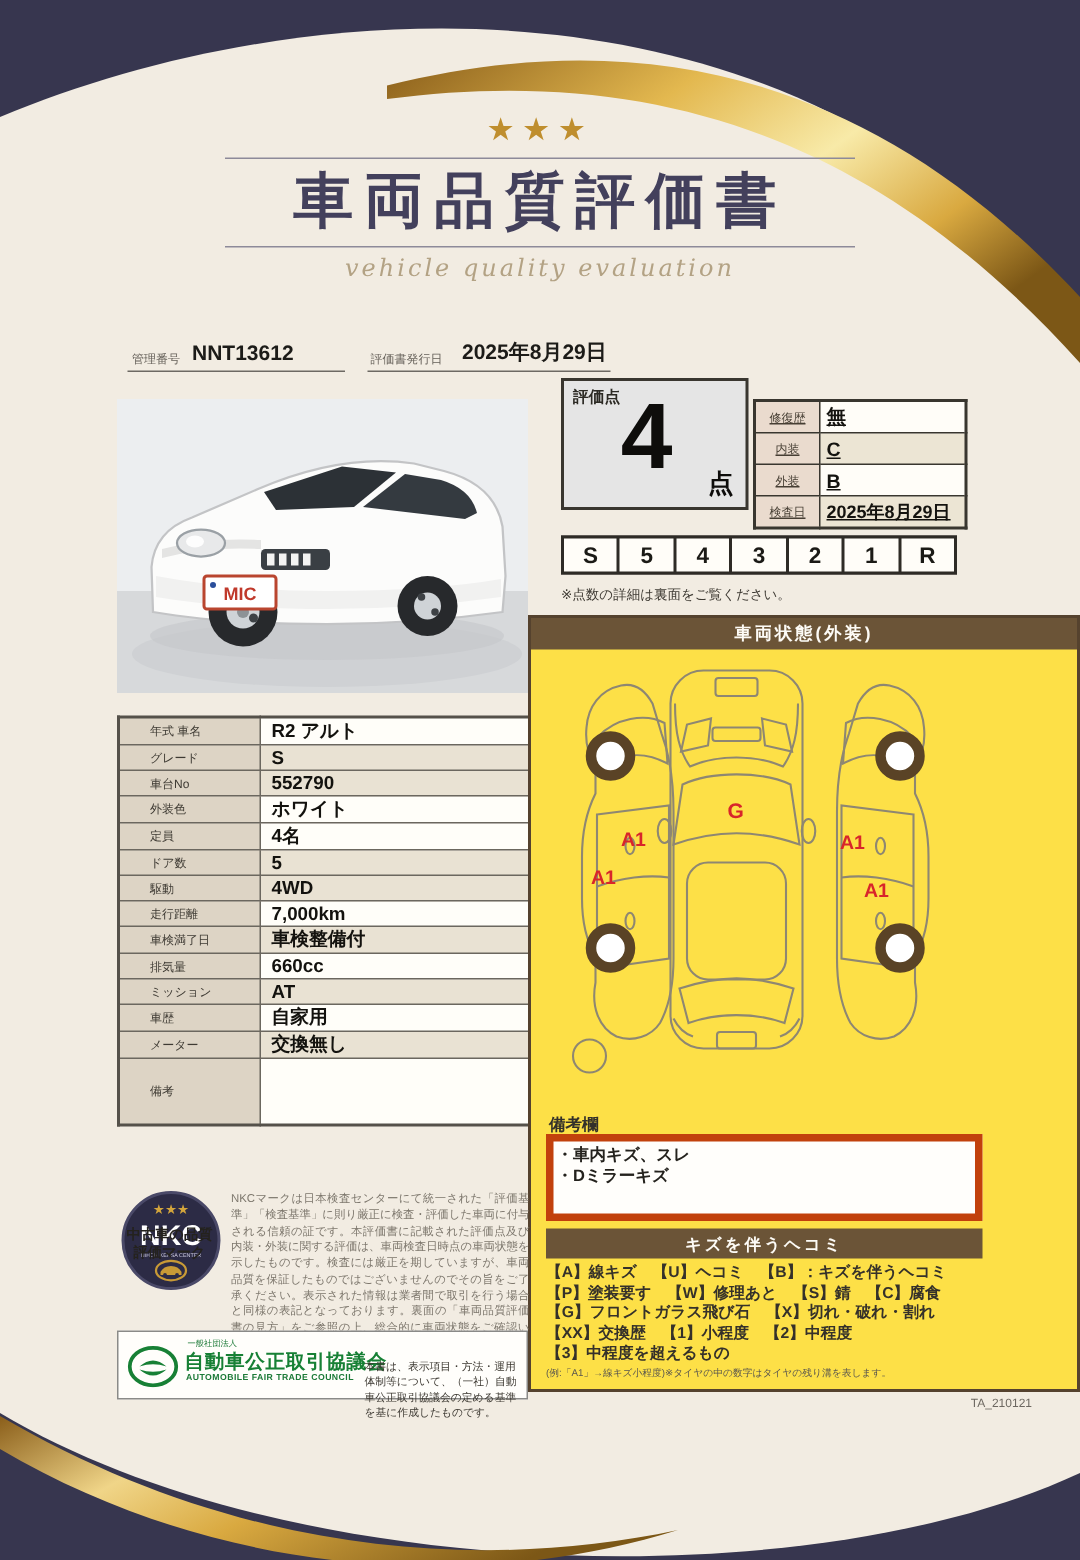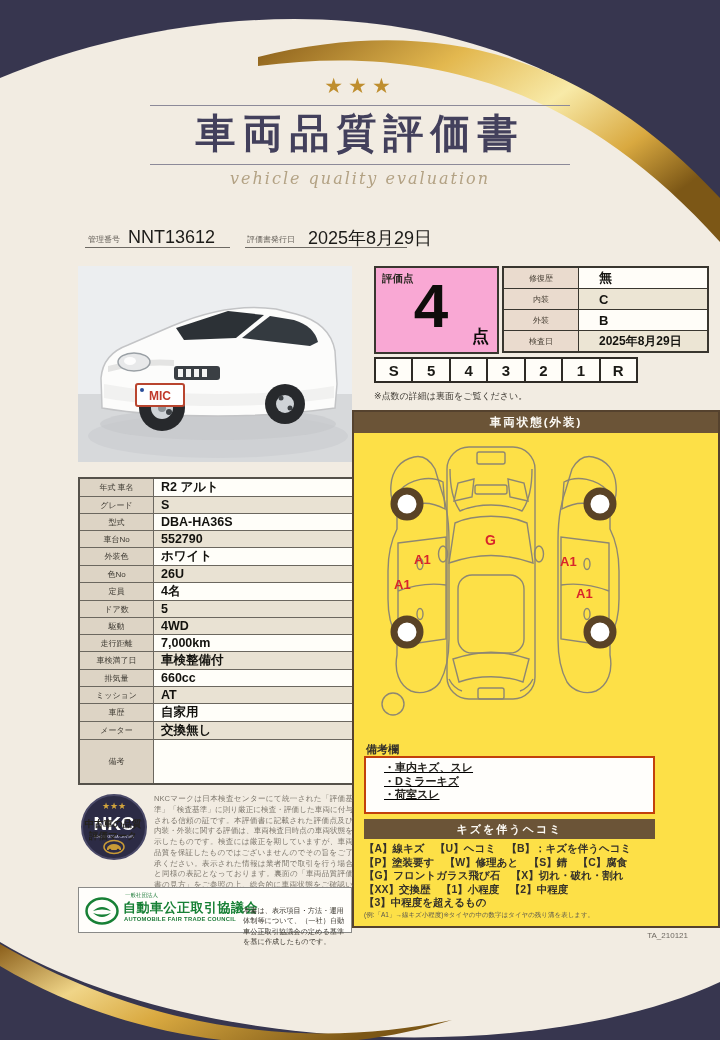--- a/index.html
+++ b/index.html
@@ -10,66 +10,66 @@
   .abs{position:absolute;}
 
   
   .stars{top:74px;left:0;width:720px;text-align:center;color:#bf8e2e;font-size:21px;letter-spacing:5px;}
   .hline{height:1px;background:#8d8a99;}
   .title{top:106px;left:0;width:720px;text-align:center;font-family:"Liberation Serif","DejaVu Serif",serif;
          font-weight:bold;font-size:40px;letter-spacing:7px;color:#43405c;}
   .subtitle{top:169px;left:0;width:720px;text-align:center;font-family:"DejaVu Serif","Liberation Serif",serif;
             font-style:italic;font-size:16px;color:#b3a284;letter-spacing:2px;}
   .fldlbl{font-size:8px;color:#66615a;}
-  .fldval{font-weight:normal;font-size:18px;color:#1c1b18;}
+  .fldval{font-weight:bold;font-size:14px;color:#1c1b18;}
   .uline{height:1px;background:#6d6963;}
 
   
   #photo{left:78px;top:266px;width:274px;height:196px;}
 
   
-  #scorebox{left:374px;top:266px;width:121px;height:84px;background:#f9a8d4;border:2px solid #39362f;}
+  #scorebox{left:374px;top:252px;width:121px;height:84px;background:#e5e5e5;border:2px solid #39362f;}
   #scorebox .lbl{position:absolute;left:6px;top:4px;font-size:10.5px;font-weight:bold;color:#2c2a24;}
   #scorebox .num{position:absolute;left:0;top:2px;width:110px;text-align:center;font-size:62px;font-weight:bold;color:#0e0d0b;}
   #scorebox .unit{position:absolute;right:8px;bottom:4px;font-size:17px;font-weight:bold;color:#0e0d0b;}
 
   
   #condtbl{left:502px;top:266px;border-collapse:collapse;}
-  #condtbl td{border:1px solid #39362f;height:20px;padding:0 20px;}
+  #condtbl td{border:1px solid #39362f;height:20px;padding:0 4px;text-decoration:underline;}
   #condtbl tr td.lbl{background:#eadbce;font-size:8px;color:#473f34;width:34px;text-align:center;}
   #condtbl tr td.val{background:#fffdf8;font-size:13px;font-weight:bold;color:#14130f;width:88px;}
   #condtbl tr.alt td.val{background:#ece5d4;}
   #condtbl{border:2px solid #39362f;}
   #condtbl tr.date td.val{font-size:12px;}
 
   
   #scale{left:374px;top:357px;width:264px;height:26px;border:2.5px solid #2e2b26;background:#2e2b26;
          display:flex;box-sizing:border-box;}
   .scale-cell{flex:1;background:#fffdf8;margin-right:2px;display:flex;align-items:center;justify-content:center;
               font-size:15px;font-weight:bold;color:#1b1a16;}
   .scale-cell:last-child{margin-right:0;}
   .scale-note{left:374px;top:390px;font-size:9px;color:#3e3a33;}
 
   
   #spectbl{left:78px;top:477px;border-collapse:collapse;border:2px solid #55514a;}
   #spectbl td{border:1px solid #6b675f;}
-  #spectbl td.lbl{background:#ddd4c5;width:53px;font-size:8px;color:#3e3a33;padding:0 10px;text-align:center;}
+  #spectbl td.lbl{background:#ddd4c5;width:53px;font-size:8px;color:#3e3a33;padding:0 20px;text-align:left;}
   #spectbl td.val{background:#fffef9;width:213px;font-size:12.5px;font-weight:bold;color:#13120e;padding:0 7px;}
   #spectbl tr{height:17px;}
   #spectbl tr.alt td.val{background:#e9e2d3;}
   #spectbl tr.tall{height:44px;}
 
   
   #diagbox{left:352px;top:410px;width:368px;height:518px;background:#fde047;border:2.5px solid #55422e;box-sizing:border-box;}
   .diag-hdr{left:0;top:0;width:100%;height:21px;background:#6b5437;color:#fdfbf6;font-size:11.5px;font-weight:bold;
             letter-spacing:2px;display:flex;align-items:center;justify-content:center;}
   #diagsvg{left:0;top:21px;}
   .remarks-lbl{left:12px;top:330px;font-size:11px;font-weight:bold;color:#33302a;}
-  #remarksbox{left:10px;top:344px;width:291px;height:58px;border:2px solid #c2410c;background:#fffefb;
-              padding:3px 18px;box-sizing:border-box;text-decoration:underline;}
+  #remarksbox{left:10px;top:344px;width:291px;height:58px;border:5px solid #c2410c;background:#fffefb;
+              padding:3px 2px;box-sizing:border-box;}
   #remarksbox div{font-size:11px;font-weight:bold;color:#24221d;line-height:13.5px;}
   .legend-hdr{left:10px;top:407px;width:291px;height:20px;background:#6b5437;color:#fdfbf6;font-size:11px;
               font-weight:bold;letter-spacing:2px;display:flex;align-items:center;justify-content:center;}
   #legendlines{left:10px;top:430px;width:296px;}
   #legendlines div{font-size:10.5px;font-weight:bold;color:#35312a;line-height:13.5px;white-space:nowrap;}
   .legend-foot{left:10px;top:499px;font-size:6.5px;color:#5a564e;}
 
   
   #nkclogo{left:80px;top:793px;}
   .nkc-caption{left:70px;top:818px;width:86px;text-align:center;font-size:9.5px;font-weight:bold;color:#24221d;line-height:12px;}
@@ -205,35 +205,27 @@
     <table id="spectbl" class="abs">
         <tbody id="spec-tbody">
           <tr>
             <td class="lbl">年式 車名</td>
             <td class="val">R2 アルト</td>
           </tr>
           <tr class="alt ">
             <td class="lbl">グレード</td>
             <td class="val">S</td>
           </tr>
-          <tr>
-            <td class="lbl">型式</td>
-            <td class="val">DBA-HA36S</td>
-          </tr>
           <tr class="alt ">
             <td class="lbl">車台No</td>
             <td class="val">552790</td>
           </tr>
           <tr>
             <td class="lbl">外装色</td>
             <td class="val">ホワイト</td>
-          </tr>
-          <tr class="alt ">
-            <td class="lbl">色No</td>
-            <td class="val">26U</td>
           </tr>
           <tr>
             <td class="lbl">定員</td>
             <td class="val">4名</td>
           </tr>
           <tr class="alt ">
             <td class="lbl">ドア数</td>
             <td class="val">5</td>
           </tr>
           <tr class="alt ">
@@ -320,21 +312,20 @@
             <text x="40" y="156" class="mark" font-size="13">A1</text>
             <text x="206" y="133" class="mark" font-size="13">A1</text>
             <text x="222" y="165" class="mark" font-size="13">A1</text>
           </g>
       </svg>
 
       <div class="abs remarks-lbl">備考欄</div>
       <div id="remarksbox" class="abs">
           <div>・車内キズ、スレ</div>
           <div>・Dミラーキズ</div>
-          <div>・荷室スレ</div>
         </div>
       <div class="abs legend-hdr">キズを伴うヘコミ</div>
       <div id="legendlines" class="abs">
           <div>【A】線キズ　【U】ヘコミ　【B】：キズを伴うヘコミ</div>
           <div>【P】塗装要す　【W】修理あと　【S】錆　【C】腐食</div>
           <div>【G】フロントガラス飛び石　【X】切れ・破れ・割れ</div>
           <div>【XX】交換歴　【1】小程度　【2】中程度</div>
           <div>【3】中程度を超えるもの</div>
         </div>
       <div class="abs legend-foot">(例:「A1」→線キズ小程度)※タイヤの中の数字はタイヤの残り溝を表します。</div>

